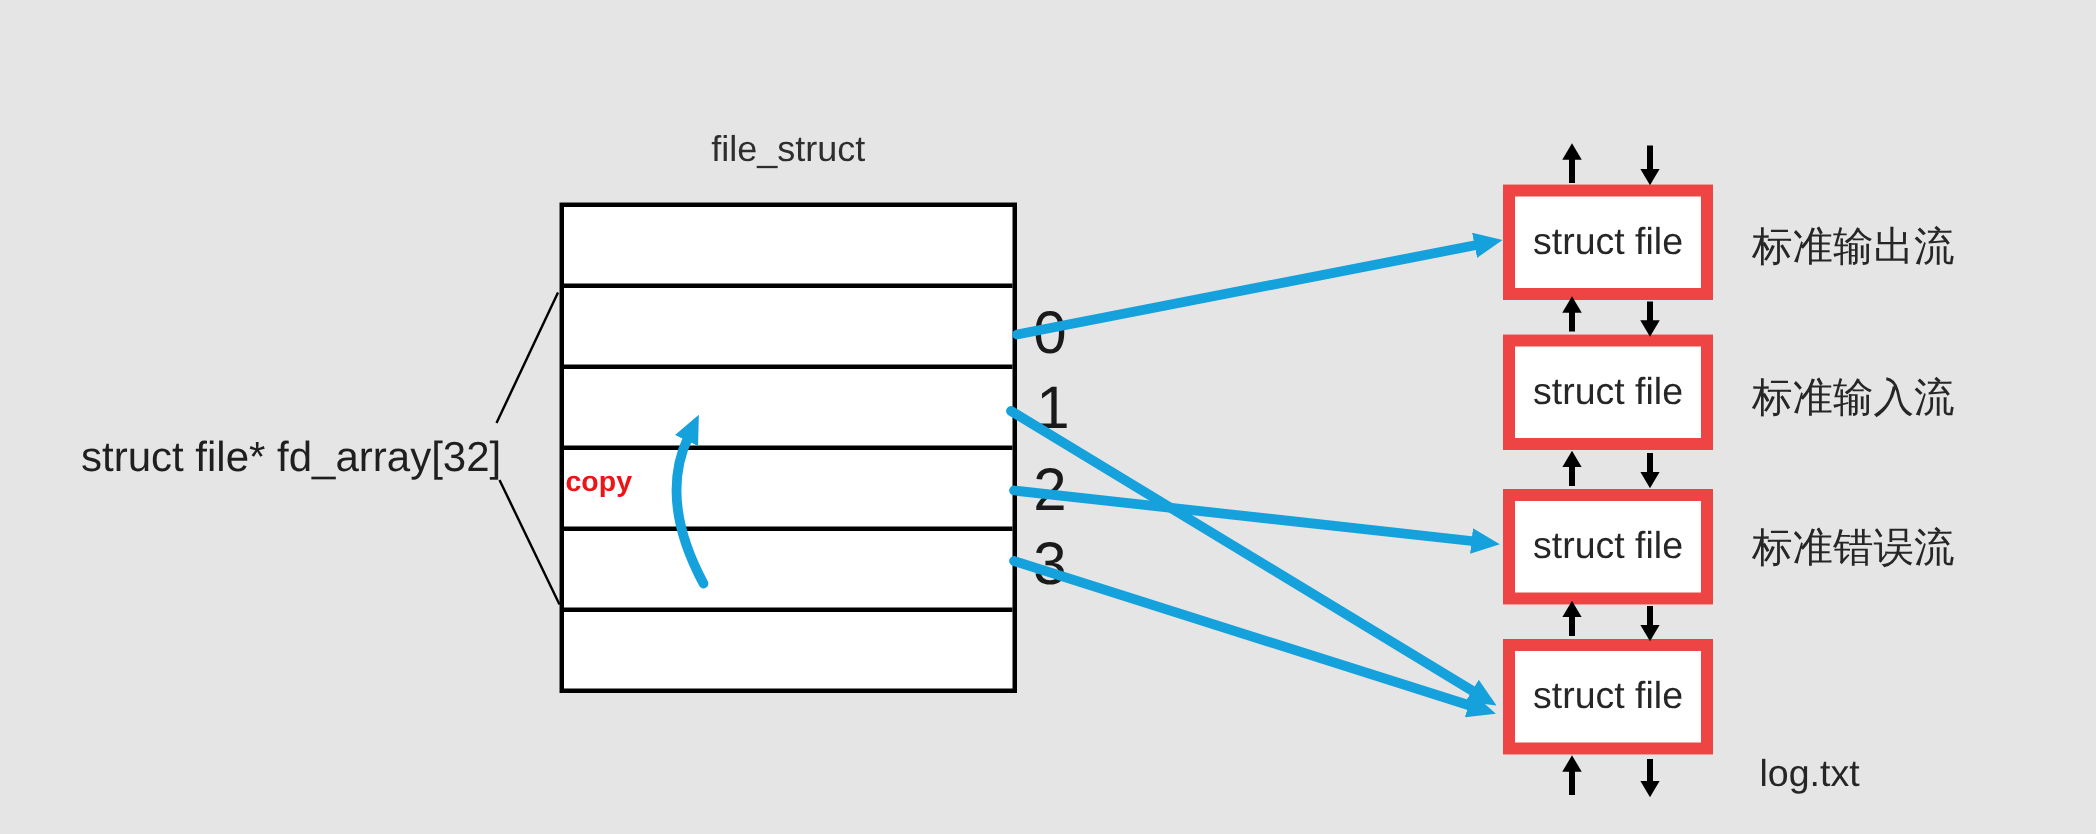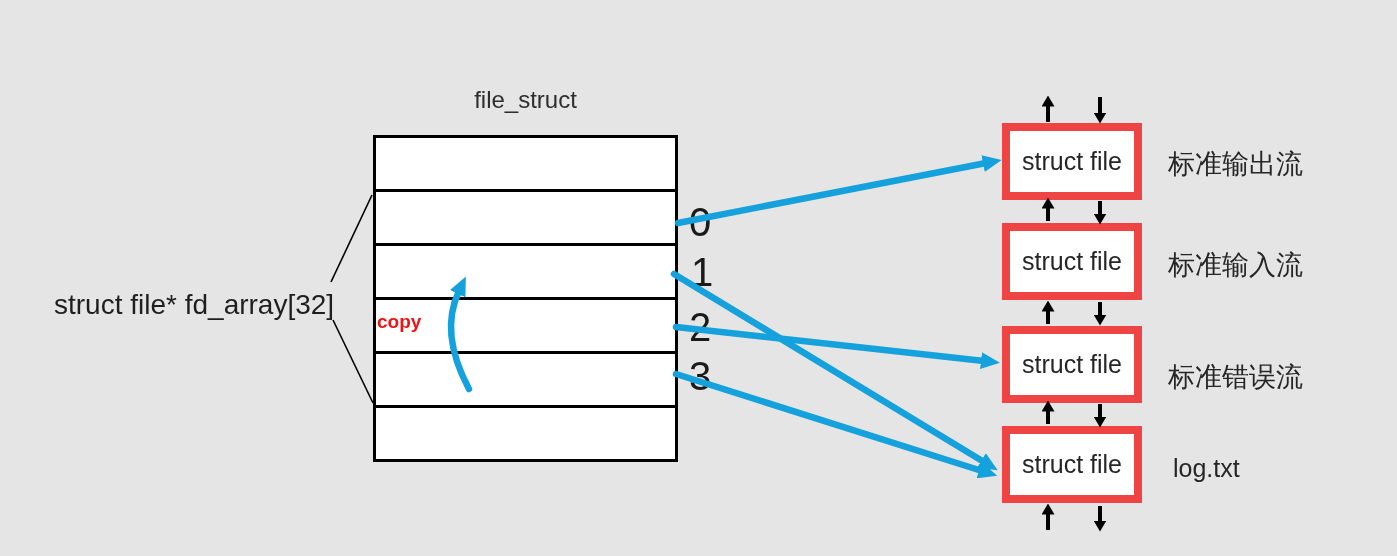--- a/index.html
+++ b/index.html
@@ -29,21 +29,21 @@
     width:30px;text-align:center;font-size:40px;line-height:40px;color:#1a1a1a;z-index:2;
   }
   .file-box{
     left:1002px;width:140px;height:77px;border:8px solid #ef4444;box-sizing:border-box;
     display:flex;align-items:center;justify-content:center;background:#fff;
     font-size:25px;color:#262626;z-index:1;
   }
   .stream-label{
     left:1168px;font-size:27px;line-height:32px;color:#262626;white-space:nowrap;
   }
-  .stream-label.latin{font-size:25px;left:1173px;}
+  .stream-label.latin{font-size:25px;left:1173px;margin-top:48px;}
   svg.overlay{position:absolute;left:0;top:0;z-index:5;pointer-events:none;}
 </style>
 </head>
 <body>
 
 <div class="canvas">
 
   <svg class="overlay" width="1397" height="556" viewBox="0 0 1397 556">
     <defs>
       <marker id="mb" markerUnits="userSpaceOnUse" markerWidth="19" markerHeight="17" refX="3" refY="8.5" orient="auto">
@@ -114,16 +114,16 @@
   </div>
   <div class="abs file-box" style="top:326px;">
     <span>struct file</span>
   </div>
   <div class="abs file-box" style="top:426px;">
     <span>struct file</span>
   </div>
 
   <div class="abs stream-label" style="top:148px;">标准输出流</div>
   <div class="abs stream-label" style="top:249px;">标准输入流</div>
-  <div class="abs stream-label" style="top:349px;margin-top:12px;">标准错误流</div>
+  <div class="abs stream-label" style="top:349px;">标准错误流</div>
   <div class="abs stream-label latin" style="top:452px;">log.txt</div>
 
 </div>
 
 </body></html>

